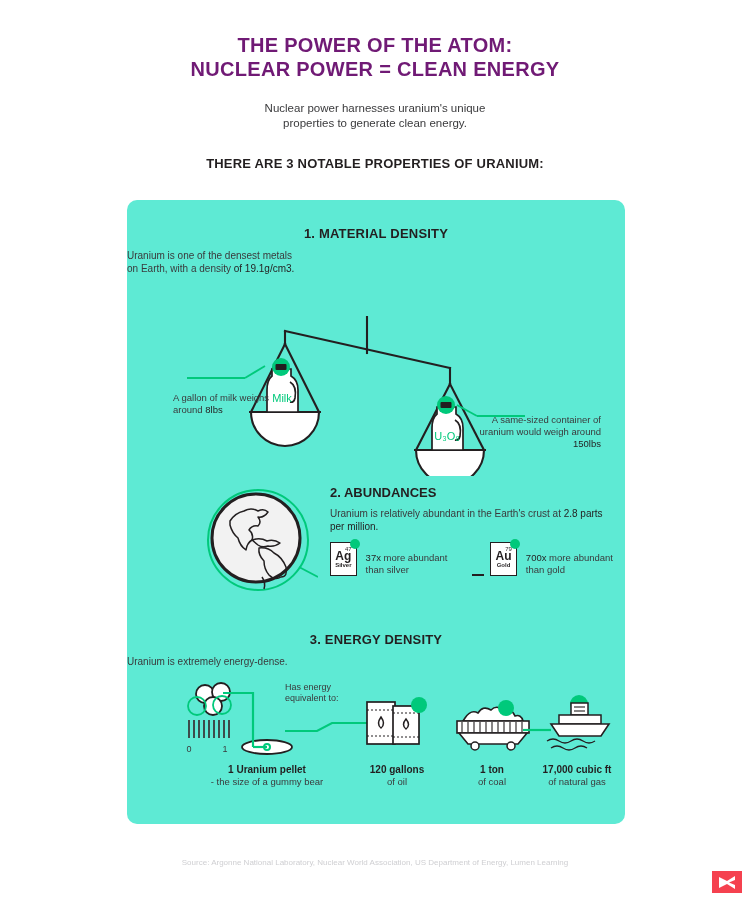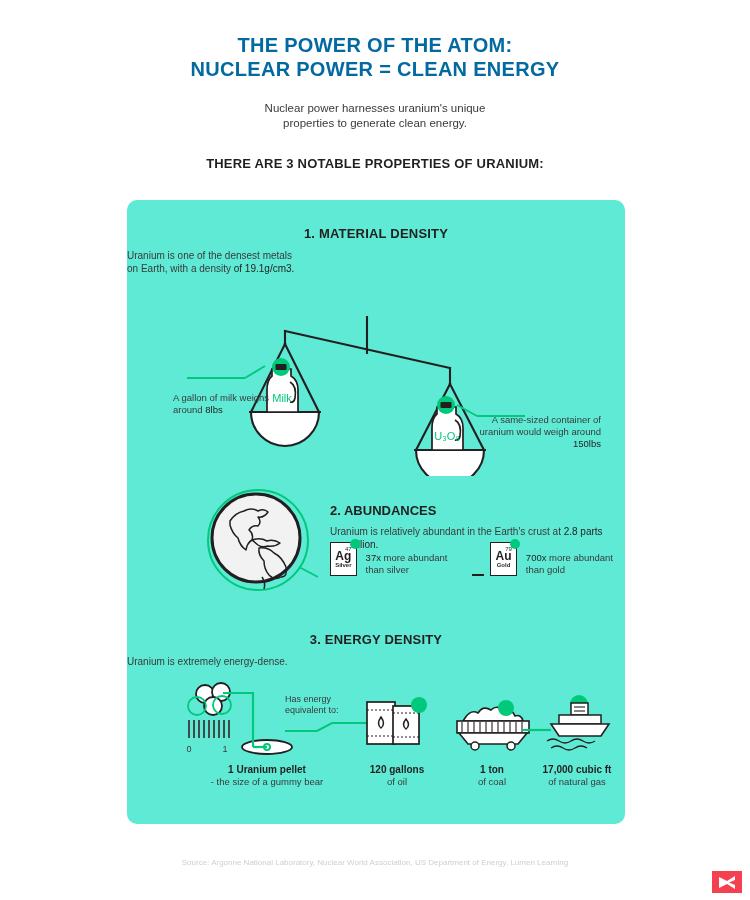--- a/index.html
+++ b/index.html
@@ -9,21 +9,21 @@
     font-family: "Liberation Sans", sans-serif;
     color: #231f20;
     overflow: hidden;
   }
   .page { position: relative; width: 750px; height: 900px; }
 
   
   .header { padding-top: 33px; text-align: center; }
   .title-line {
     font-size: 20px; font-weight: bold; letter-spacing: 0.3px;
-    color: #0369a1; line-height: 24px;
+    color: #701a75; line-height: 24px;
   }
   .subtitle {
     margin-top: 20px; font-size: 11.5px; line-height: 14.5px;
     color: #3a3a3c;
   }
   .prompt {
     margin-top: 26px; font-size: 13px; font-weight: bold;
     letter-spacing: 0.2px; color: #231f20;
   }
 
@@ -52,21 +52,21 @@
     font-size: 9.5px; line-height: 12px; color: #3a3a3c; text-align: left;
   }
   .callout-right {
     position: absolute; left: 338px; top: 98px; width: 136px;
     font-size: 9.5px; line-height: 12px; color: #3a3a3c; text-align: right;
   }
 
   
   .s2 { position: absolute; left: 0; top: 280px; width: 498px; height: 130px; }
   .globe { position: absolute; left: 75px; top: 5px; }
-  .s2-text { position: absolute; left: 203px; top: 23px; width: 280px; }
+  .s2-text { position: absolute; left: 203px; top: 5px; width: 280px; }
   .s2-title { font-size: 13px; font-weight: bold; color: #231f20; }
   .s2-sub { margin-top: 7px; font-size: 10px; line-height: 13px; color: #3a3a3c; }
   .cmp-row { position: absolute; left: 203px; top: 62px; display: flex; align-items: flex-end; }
   .elem-box {
     position: relative; width: 34px; height: 34px; background: #fff;
     border: 1.4px solid #231f20; display: flex; flex-direction: column;
     align-items: center; justify-content: center;
   }
   .elem-sym { font-size: 12px; font-weight: bold; line-height: 12px; color: #231f20; }
   .elem-name { font-size: 6px; font-weight: bold; color: #231f20; line-height: 7px; }
@@ -76,21 +76,21 @@
     border-radius: 50%; background: #00c97b;
   }
   .cmp-text { font-size: 9.5px; line-height: 12px; color: #3a3a3c; margin-left: 9px; margin-top: 1px; }
   .cmp-link { width: 16px; height: 1.6px; background: #231f20; margin: 18px 6px 0 8px; }
 
   
   .s3 { position: absolute; left: 0; top: 432px; width: 498px; }
   .s3-art { position: absolute; left: 0; top: 44px; width: 498px; height: 120px; }
   .has-energy {
     position: absolute; left: 158px; top: 6px; width: 80px;
-    font-size: 9px; line-height: 11px; color: #3a3a3c; margin-top: 12px;
+    font-size: 9px; line-height: 11px; color: #3a3a3c;
   }
   .lbl {
     position: absolute; text-align: center; font-size: 9.5px;
     line-height: 12px; color: #3a3a3c;
   }
   .lbl .big { font-size: 10px; font-weight: bold; color: #231f20; }
 
   
   .source {
     position: absolute; left: 0; top: 858px; width: 750px;

